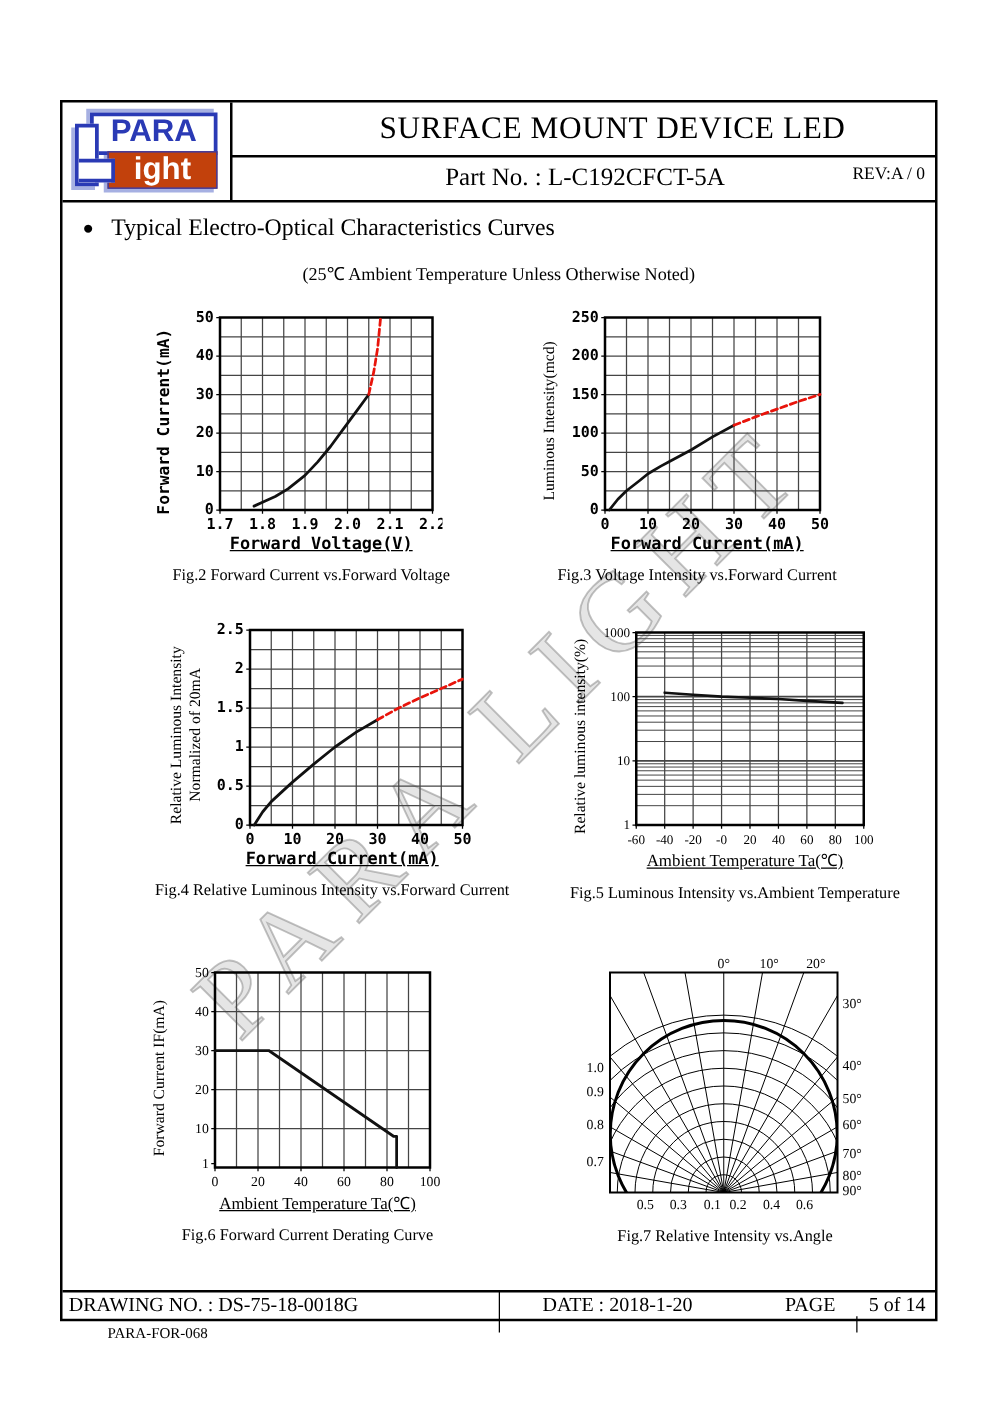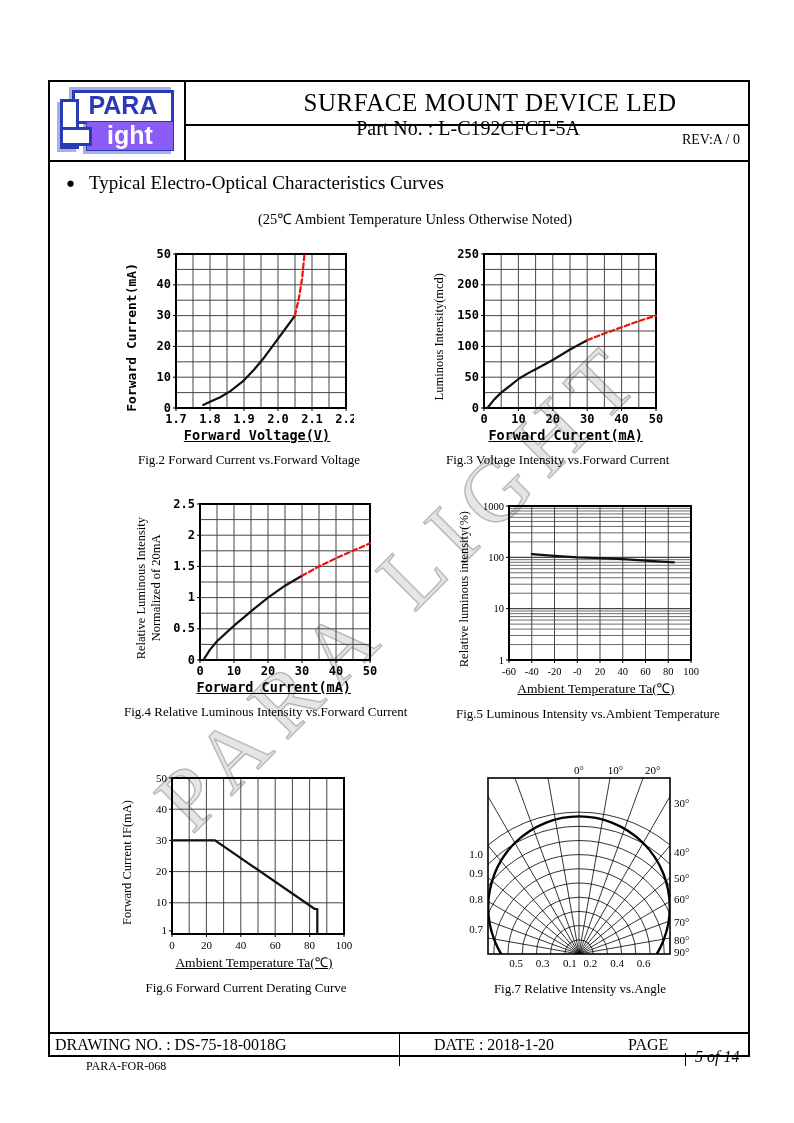--- a/index.html
+++ b/index.html
@@ -4,36 +4,36 @@
 <style>
   html,body{margin:0;padding:0;background:#fff;}
   .page{position:relative;width:794px;height:1123px;background:#fff;color:#000;
         font-family:"Liberation Serif",serif;overflow:hidden;}
   .frame{position:absolute;left:48px;top:80px;width:698px;height:973px;border:2px solid #000;}
   
   .logo-cell{position:absolute;left:0;top:0;width:134px;height:78px;border-right:2px solid #000;}
   .hdr-hline{position:absolute;left:134px;top:42px;width:564px;height:0;border-top:2px solid #000;}
   .hdr-bline{position:absolute;left:0;top:78px;width:698px;height:0;border-top:2px solid #000;}
   .hdr-title{position:absolute;left:134px;top:0;width:612px;height:42px;display:flex;align-items:center;justify-content:center;font-size:25px;letter-spacing:.5px;}
-  .hdr-part{position:absolute;left:134px;top:28px;width:568px;height:36px;display:flex;align-items:center;justify-content:center;font-size:20px;}
+  .hdr-part{position:absolute;left:134px;top:42px;width:568px;height:36px;display:flex;align-items:center;justify-content:center;font-size:20px;}
   .hdr-rev{position:absolute;right:8px;top:50px;font-size:14px;}
   
   .logo{position:absolute;left:10px;top:7px;width:116px;height:64px;font-family:"Liberation Sans",sans-serif;}
   .logo-para{position:absolute;left:12px;top:1px;width:96px;height:28px;background:#fff;border:3px solid #2a3ab5;
              color:#2a3ab5;font-weight:800;font-size:25px;line-height:24px;text-align:center;letter-spacing:0px;
              box-shadow:-3px -3px 0 #a6b0e2;}
-  .logo-ight{position:absolute;left:26px;top:32px;width:86px;height:28px;background:#8b5cf6;border:1px solid #2a3ab5;
+  .logo-ight{position:absolute;left:26px;top:32px;width:86px;height:28px;background:#c2410c;border:1px solid #2a3ab5;
              color:#fff;font-weight:800;font-size:25px;line-height:26px;text-align:center;
              box-shadow:-3px 3px 0 #a6b0e2;}
   .logo-lv{position:absolute;left:0;top:10px;width:13px;height:44px;background:#fff;border:3px solid #2a3ab5;box-shadow:-3px 3px 0 #a6b0e2;}
   .logo-lf{position:absolute;left:3px;top:38px;width:26px;height:13px;background:#fff;border:3px solid #2a3ab5;border-left:none;}
   
   .sec-title{position:absolute;left:16px;top:90px;display:flex;align-items:center;font-size:19px;}
   .sec-bullet{font-size:15px;margin-right:14px;}
-  .sec-sub{position:absolute;left:0;top:126px;width:100%;text-align:center;font-size:14.5px;padding-left:16px;}
+  .sec-sub{position:absolute;left:0;top:126px;width:100%;text-align:center;font-size:14.5px;}
   
   .watermark{position:absolute;left:100px;top:350px;width:600px;height:470px;display:flex;align-items:center;justify-content:center;
              transform:rotate(-45deg);font-size:88px;letter-spacing:14px;white-space:nowrap;
              color:rgba(170,170,170,0.30);-webkit-text-stroke:1.5px rgba(120,120,120,0.45);pointer-events:none;}
   
   .fig{position:absolute;display:flex;flex-direction:column;align-items:center;}
   .figrow{display:flex;align-items:center;}
   .vlab{writing-mode:vertical-rl;transform:rotate(180deg);text-align:center;}
   .vlab.mono{font:bold 13px "DejaVu Sans Mono",monospace;width:18px;}
   .vlab.serif{font:12.5px "Liberation Serif",serif;width:18px;}
@@ -43,21 +43,21 @@
   .xlab.serif{font:13.5px "Liberation Serif",serif;margin-left:36px;}
   .caption{font:13px "Liberation Serif",serif;margin-top:9px;margin-left:20px;white-space:nowrap;}
   svg.mono text{font:bold 12px "DejaVu Sans Mono",monospace;fill:#000;}
   svg.serif text{font:11px "Liberation Serif",serif;fill:#000;}
   svg.small text{font-size:10.5px;}
   
   .footer{position:absolute;left:0;top:950px;width:698px;height:23px;border-top:2px solid #000;font-size:16px;}
   .ft-drawing{position:absolute;left:5px;top:2px;}
   .ft-date{position:absolute;left:384px;top:2px;}
   .ft-page{position:absolute;left:578px;top:2px;}
-  .ft-pageval{position:absolute;left:645px;top:14px;font-style:italic;}
+  .ft-pageval{position:absolute;left:645px;top:2px;}
   .ft-div1{position:absolute;left:349px;top:950px;width:0;height:34px;border-left:1.5px solid #000;}
   .ft-div2{position:absolute;left:635px;top:971px;width:0;height:13px;border-left:1.5px solid #000;}
   .form-no{position:absolute;left:50px;top:1059px;font-size:12px;margin-left:36px;}
 </style>
 </head>
 <body>
 
 <div class="page">
 
   <div class="watermark">PARA LIGHT</div>

